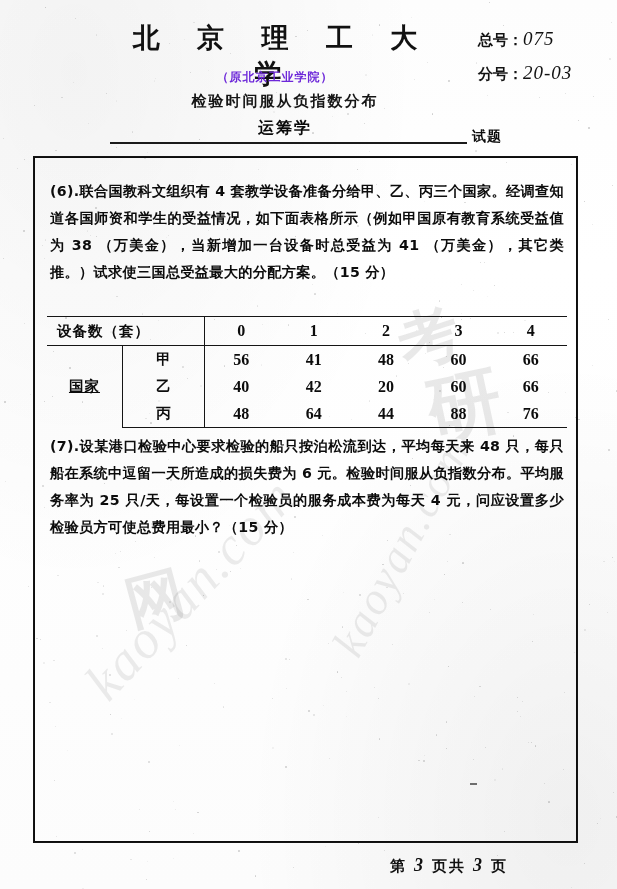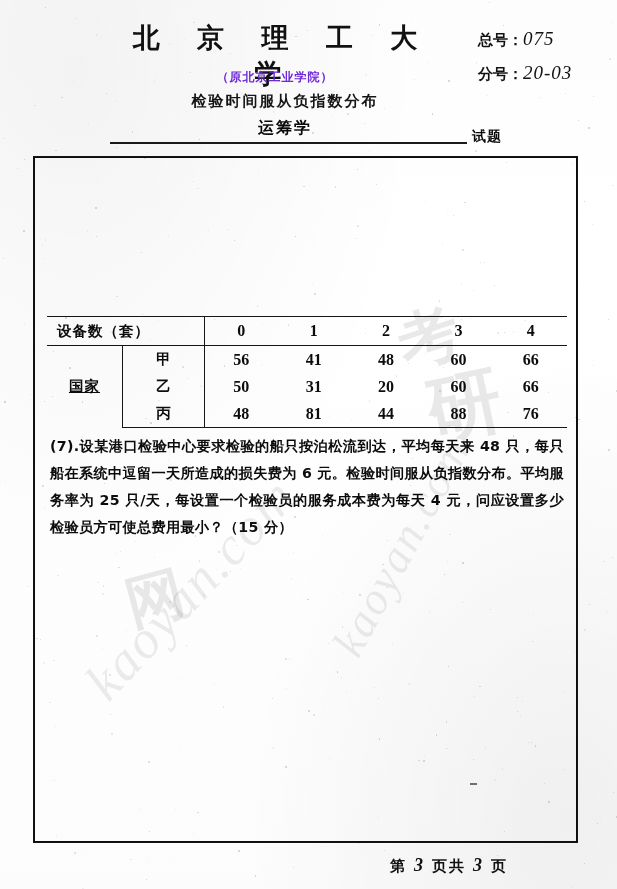--- a/index.html
+++ b/index.html
@@ -636,20 +636,21 @@
   <div class="hand" id="serial-total">
     <span class="hand-label">总号：</span><span class="hand-val">075</span>
   </div>
   <div class="hand" id="serial-sub">
     <span class="hand-label">分号：</span><span class="hand-val">20-03</span>
   </div>
 </div>
 
 <div id="frame">
 
+  <div class="qblock" id="q6">(6).联合国教科文组织有 4 套教学设备准备分给甲、乙、丙三个国家。经调查知道各国师资和学生的受益情况，如下面表格所示（例如甲国原有教育系统受益值为 38 （万美金），当新增加一台设备时总受益为 41 （万美金），其它类推。）试求使三国总受益最大的分配方案。（15 分）</div>
 
   <table id="devtable">
     <tbody>
       <tr class="hdr-row top-rule">
         <td class="corner vline-outer" colspan="2" style="width:150px;">设备数（套）</td>
         <td style="width:74px;">0</td>
         <td style="width:74px;">1</td>
         <td style="width:74px;">2</td>
         <td style="width:74px;">3</td>
         <td style="width:74px;">4</td>
@@ -660,31 +661,31 @@
         <td class="rowname vline-outer" style="width:78px;">甲</td>
         <td>56</td>
         <td>41</td>
         <td>48</td>
         <td>60</td>
         <td>66</td>
       </tr>
 
       <tr class="body-row">
         <td class="rowname vline-outer">乙</td>
-        <td>50</td>
-        <td>31</td>
+        <td>40</td>
+        <td>42</td>
         <td>20</td>
         <td>60</td>
         <td>66</td>
       </tr>
 
       <tr class="body-row last-row">
         <td class="rowname vline-outer">丙</td>
         <td>48</td>
-        <td>81</td>
+        <td>64</td>
         <td>44</td>
         <td>88</td>
         <td>76</td>
       </tr>
     </tbody>
   </table>
 
   <div class="qblock" id="q7">(7).设某港口检验中心要求检验的船只按泊松流到达，平均每天来 48 只，每只船在系统中逗留一天所造成的损失费为 6 元。检验时间服从负指数分布。平均服务率为 25 只/天，每设置一个检验员的服务成本费为每天 4 元，问应设置多少检验员方可使总费用最小？（15 分）</div>
 
   <div class="stray-dot" style="left:435px; top:625px; width:7px; height:2px;"></div>

